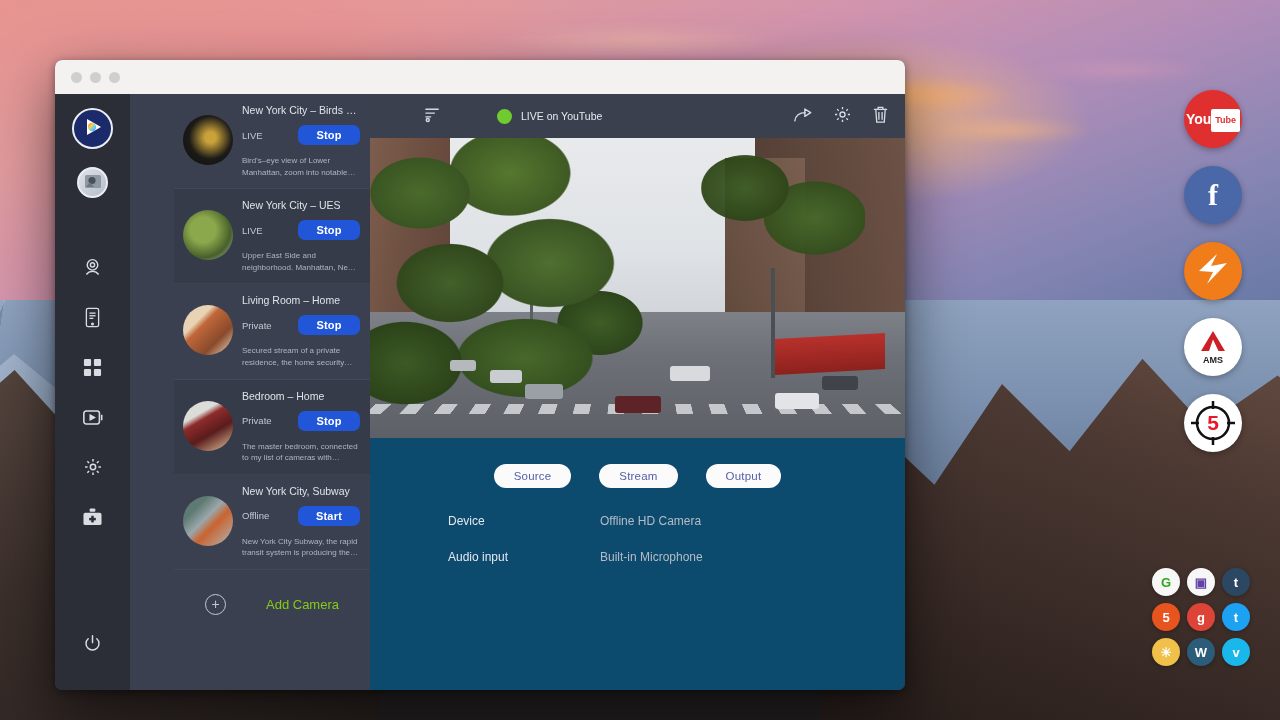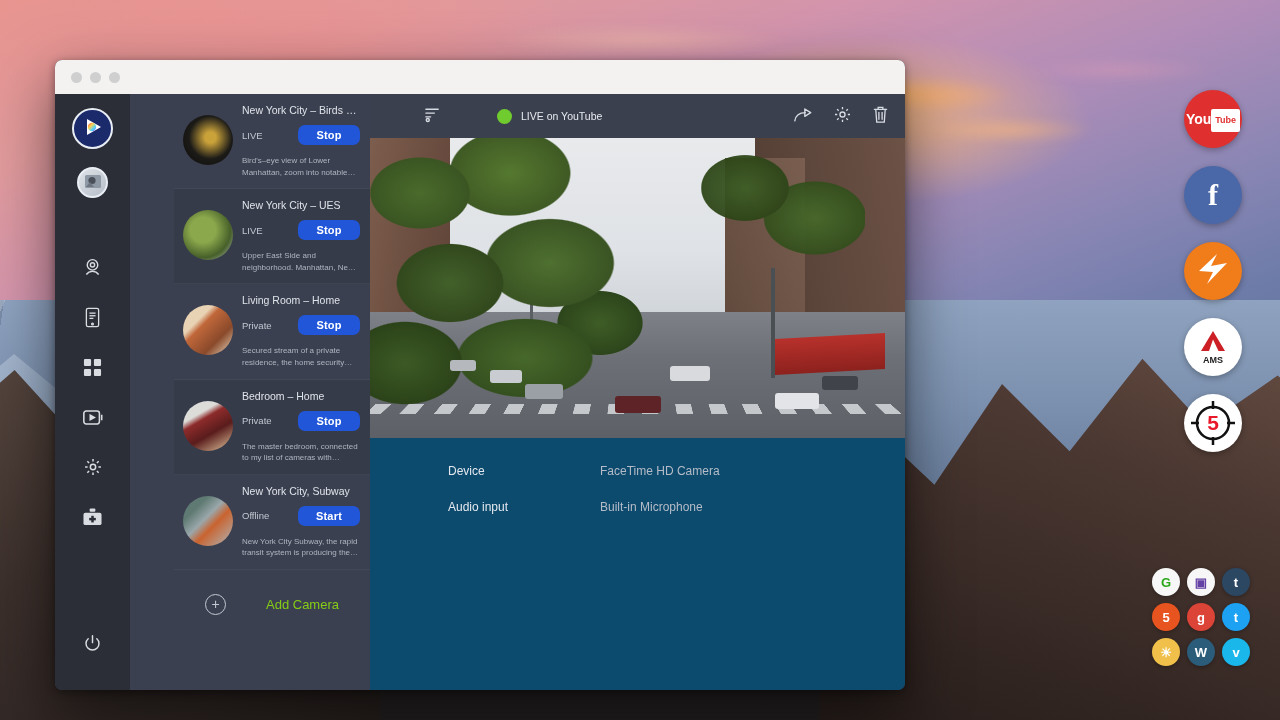--- a/index.html
+++ b/index.html
@@ -508,25 +508,30 @@
         <div class="vid-crosswalk"></div>
         <div class="vid-car" style="left:245px; top:258px; width:46px; height:17px; background:#5e2326;"></div>
         <div class="vid-car" style="left:300px; top:228px; width:40px; height:15px; background:#d8dade;"></div>
         <div class="vid-car" style="left:120px; top:232px; width:32px; height:13px; background:#c9ccd0;"></div>
         <div class="vid-car" style="left:155px; top:246px; width:38px; height:15px; background:#9aa0a6;"></div>
         <div class="vid-car" style="left:405px; top:255px; width:44px; height:16px; background:#e2e4e8;"></div>
         <div class="vid-car" style="left:452px; top:238px; width:36px; height:14px; background:#41434a;"></div>
         <div class="vid-car" style="left:80px; top:222px; width:26px; height:11px; background:#b5b9be;"></div>
       </div>
 
+      <div class="tabs">
+        <button class="tab">Source</button>
+        <button class="tab">Stream</button>
+        <button class="tab">Output</button>
+      </div>
 
       <div class="details">
         <div class="detail-row">
           <span class="detail-label">Device</span>
-          <span class="detail-value">FaceTime HD Camera</span>
+          <span class="detail-value">Offline HD Camera</span>
         </div>
         <div class="detail-row">
           <span class="detail-label">Audio input</span>
           <span class="detail-value">Built-in Microphone</span>
         </div>
       </div>
     </div>
   </div>
 
 </div>

